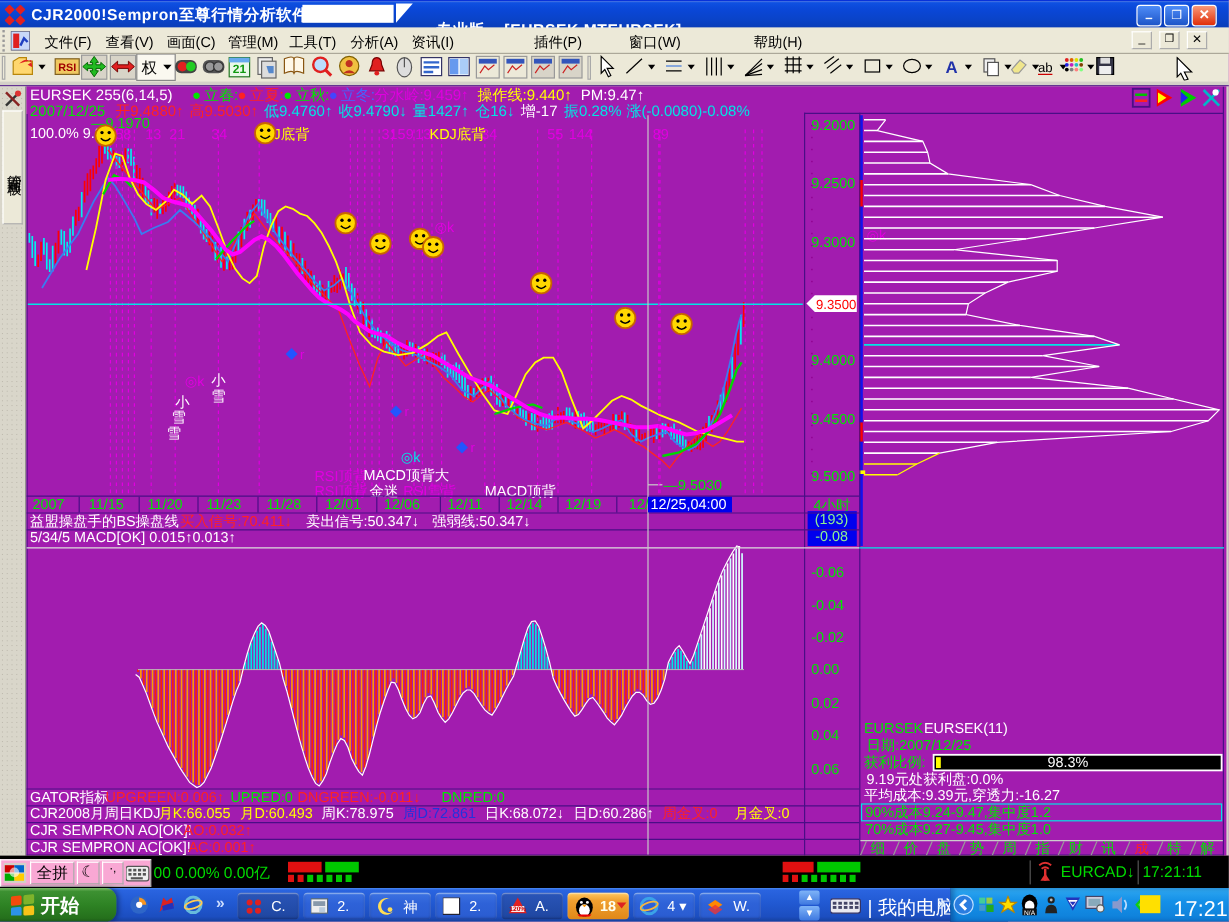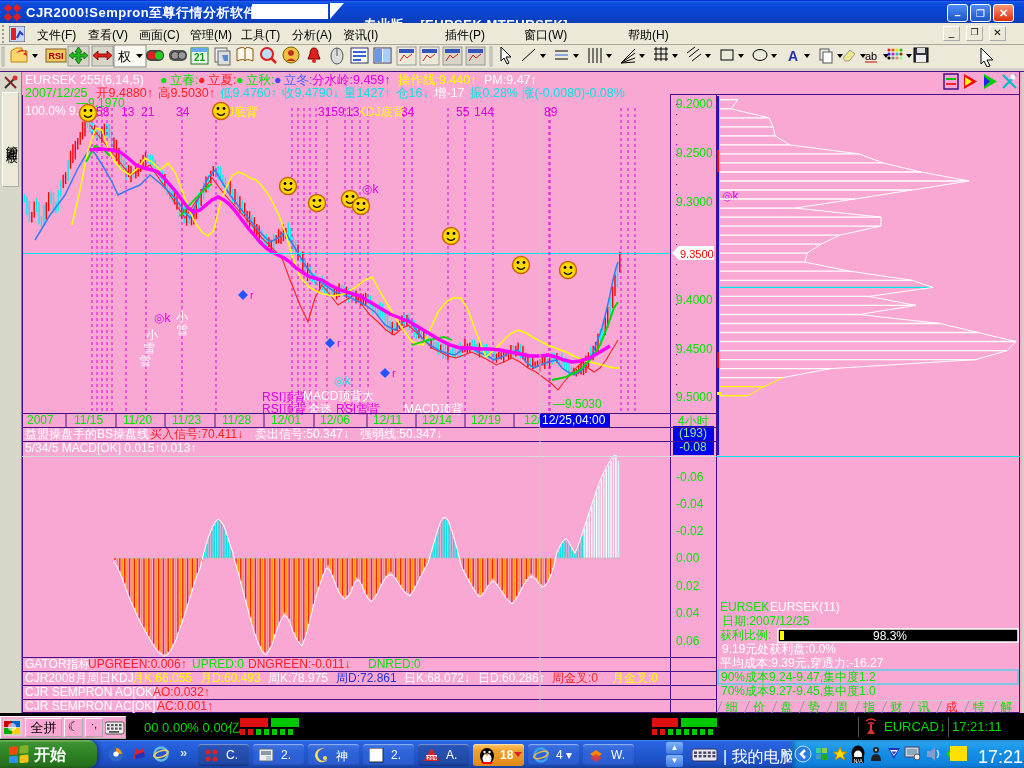--- a/index.html
+++ b/index.html
@@ -250,21 +250,21 @@
 
 <div class="abs" style="left:0;top:72px;width:22px;height:641px;background:#D9D6CA;background-image:radial-gradient(#B8B4A8 20%,transparent 21%);background-size:4px 4px;border-right:1px solid #808080">
  <svg class="abs" style="left:3px;top:2px" width="16" height="16">
       <line x1="2" y1="14" x2="13" y2="3" stroke="#333" stroke-width="2"></line>
       <line x1="2" y1="3" x2="13" y2="14" stroke="#822" stroke-width="2"></line>
       <circle cx="12" cy="4" r="2.5" fill="#D33"></circle>
     </svg>
  <div class="abs" style="left:2px;top:20px;width:17px;height:95px;background:#ECE9D8;border:1px outset #fff;writing-mode:vertical-lr;text-orientation:upright;font-size:12px;color:#000;text-align:center;letter-spacing:2px">管理面板</div>
 </div>
 
-<div class="abs" style="left:22px;top:72px;width:1002px;height:641px;background:#f9a8d4">
+<div class="abs" style="left:22px;top:72px;width:1002px;height:641px;background:#a21caf">
 <svg width="1002" height="641" font-family="Liberation Sans,sans-serif">
 <g>
         <line x1="2.5" y1="122.2" x2="2.5" y2="130.2" stroke="#00F0F0" stroke-width="1.4"></line>
         <line x1="4.9" y1="124.7" x2="4.9" y2="142.9" stroke="#00F0F0" stroke-width="1.4"></line>
         <line x1="7.3" y1="129.1" x2="7.3" y2="149.6" stroke="#00F0F0" stroke-width="1.4"></line>
         <line x1="9.8" y1="140.1" x2="9.8" y2="150.4" stroke="#FF0000" stroke-width="1.4"></line>
         <line x1="12.2" y1="129.4" x2="12.2" y2="145.4" stroke="#FF0000" stroke-width="1.4"></line>
         <line x1="14.6" y1="126.3" x2="14.6" y2="140.3" stroke="#00F0F0" stroke-width="1.4"></line>
         <line x1="17.0" y1="130.1" x2="17.0" y2="152.6" stroke="#00F0F0" stroke-width="1.4"></line>
         <line x1="19.4" y1="144.1" x2="19.4" y2="154.6" stroke="#00F0F0" stroke-width="1.4"></line>
@@ -1094,21 +1094,21 @@
           <rect x="10" y="4" width="2.6" height="2.2"></rect>
           <rect x="14" y="4" width="2.6" height="2.2"></rect>
           <rect x="2" y="7.5" width="2.6" height="2.2"></rect>
           <rect x="6" y="7.5" width="2.6" height="2.2"></rect>
           <rect x="10" y="7.5" width="2.6" height="2.2"></rect>
           <rect x="14" y="7.5" width="2.6" height="2.2"></rect>
           <rect x="4" y="11" width="10" height="1.8"></rect>
         </g>
       </svg>
 </div>
-<span class="abs" style="left:144px;top:6px">00 0.00% 0.00亿</span>
+<span class="abs" style="left:128px;top:6px">00 0.00% 0.00亿</span>
 <svg class="abs" style="left:240px;top:5px" width="62" height="18">
       <rect x="0" y="0" width="28" height="9" fill="#E01010"></rect>
       <rect x="31" y="0" width="28" height="9" fill="#00C800"></rect>
       <rect x="0" y="11" width="5" height="6" fill="#E01010"></rect>
       <rect x="8" y="11" width="5" height="6" fill="#E01010"></rect>
       <rect x="16" y="11" width="5" height="6" fill="#00C800"></rect>
       <rect x="24" y="11" width="5" height="6" fill="#00C800"></rect>
       <rect x="32" y="11" width="5" height="6" fill="#00C800"></rect>
       <rect x="40" y="11" width="5" height="6" fill="#00C800"></rect>
       <rect x="48" y="11" width="5" height="6" fill="#00C800"></rect>

